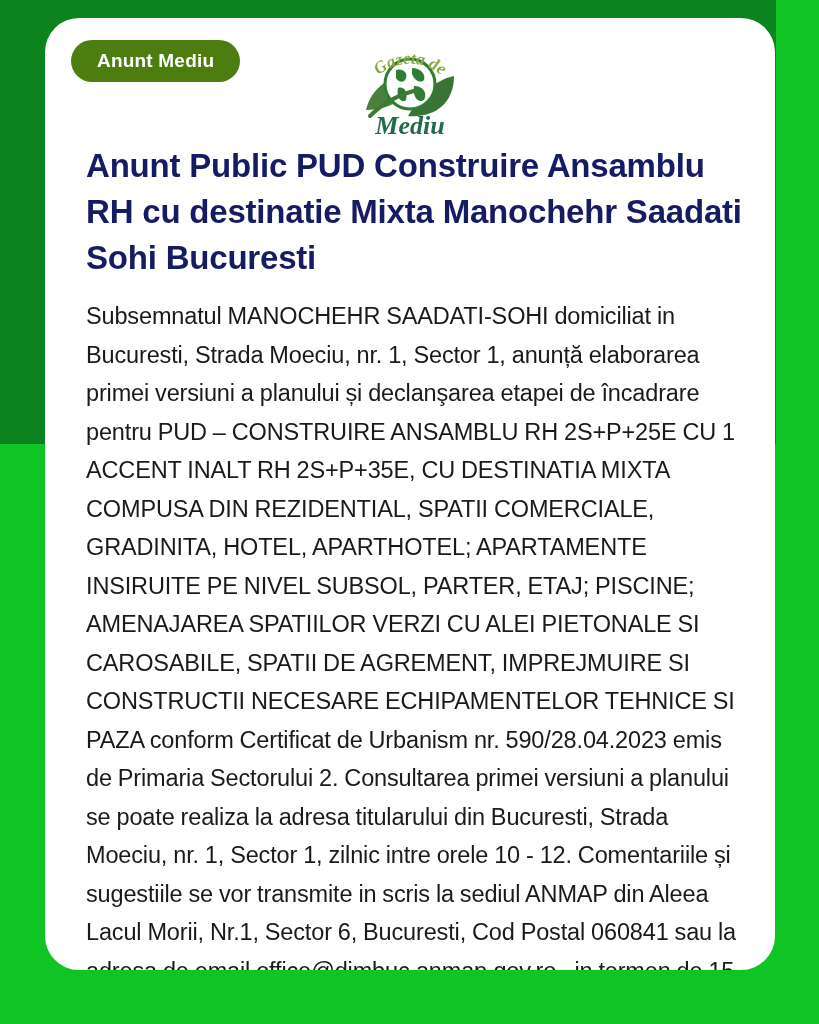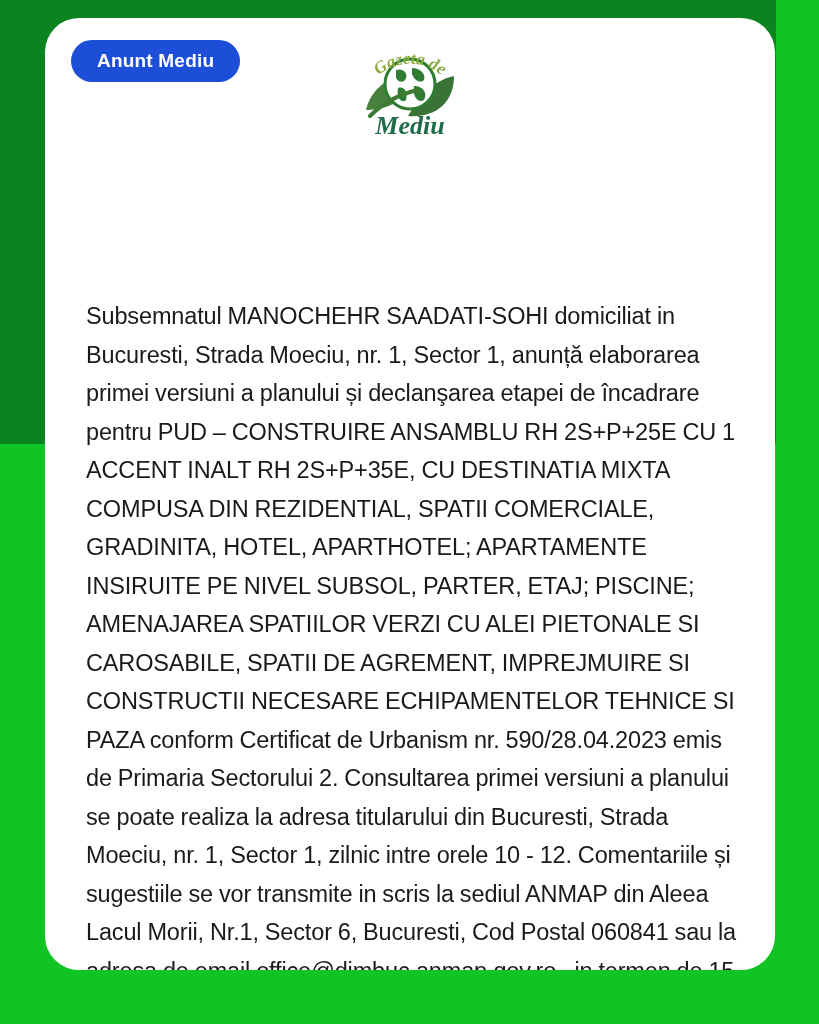--- a/index.html
+++ b/index.html
@@ -64,21 +64,21 @@
   
   .header-row {
     position: relative;
     height: 118px;
   }
 
   .badge {
     position: absolute;
     left: 26px;
     top: 22px;
-    background: #1d4ed8;
+    background: #4d7c0f;
     color: #ffffff;
     border-radius: 999px;
     padding: 11px 26px 12px 26px;
     font-size: 19px;
     font-weight: 700;
     letter-spacing: 0.2px;
     line-height: 1;
     white-space: nowrap;
     border: none;
     font-family: "Liberation Sans", sans-serif;
@@ -164,19 +164,20 @@
 
             <text font-family="&quot;Liberation Serif&quot;, serif" font-size="17" font-style="italic" font-weight="700" fill="#8aab3c">
               <textPath href="#arcTop" startOffset="50%" text-anchor="middle">Gazeta de</textPath>
             </text>
 
             <text x="60" y="110" text-anchor="middle" font-family="&quot;Liberation Serif&quot;, serif" font-size="26" font-style="italic" font-weight="700" fill="#1f6b4a">Mediu</text>
           </svg>
         </div>
       </div>
 
+      <h1 class="title">Anunt Public PUD Construire Ansamblu RH cu destinatie Mixta Manochehr Saadati Sohi Bucuresti</h1>
 
       <p class="body-text">Subsemnatul MANOCHEHR SAADATI-SOHI domiciliat in Bucuresti, Strada Moeciu, nr. 1, Sector 1, anunță elaborarea primei versiuni a planului și declanşarea etapei de încadrare pentru PUD – CONSTRUIRE ANSAMBLU RH 2S+P+25E CU 1 ACCENT INALT RH 2S+P+35E, CU DESTINATIA MIXTA COMPUSA DIN REZIDENTIAL, SPATII COMERCIALE, GRADINITA, HOTEL, APARTHOTEL; APARTAMENTE INSIRUITE PE NIVEL SUBSOL, PARTER, ETAJ; PISCINE; AMENAJAREA SPATIILOR VERZI CU ALEI PIETONALE SI CAROSABILE, SPATII DE AGREMENT, IMPREJMUIRE SI CONSTRUCTII NECESARE ECHIPAMENTELOR TEHNICE SI PAZA conform Certificat de Urbanism nr. 590/28.04.2023 emis de Primaria Sectorului 2. Consultarea primei versiuni a planului se poate realiza la adresa titularului din Bucuresti, Strada Moeciu, nr. 1, Sector 1, zilnic intre orele 10 - 12. Comentariile și sugestiile se vor transmite in scris la sediul ANMAP din Aleea Lacul Morii, Nr.1, Sector 6, Bucuresti, Cod Postal 060841 sau la adresa de email office@djmbuc.anmap.gov.ro , in termen de 15 zile calendaristice de la data prezentului anunt.</p>
 
     </div>
   </div>
 
 </div>
 
 </body></html>

